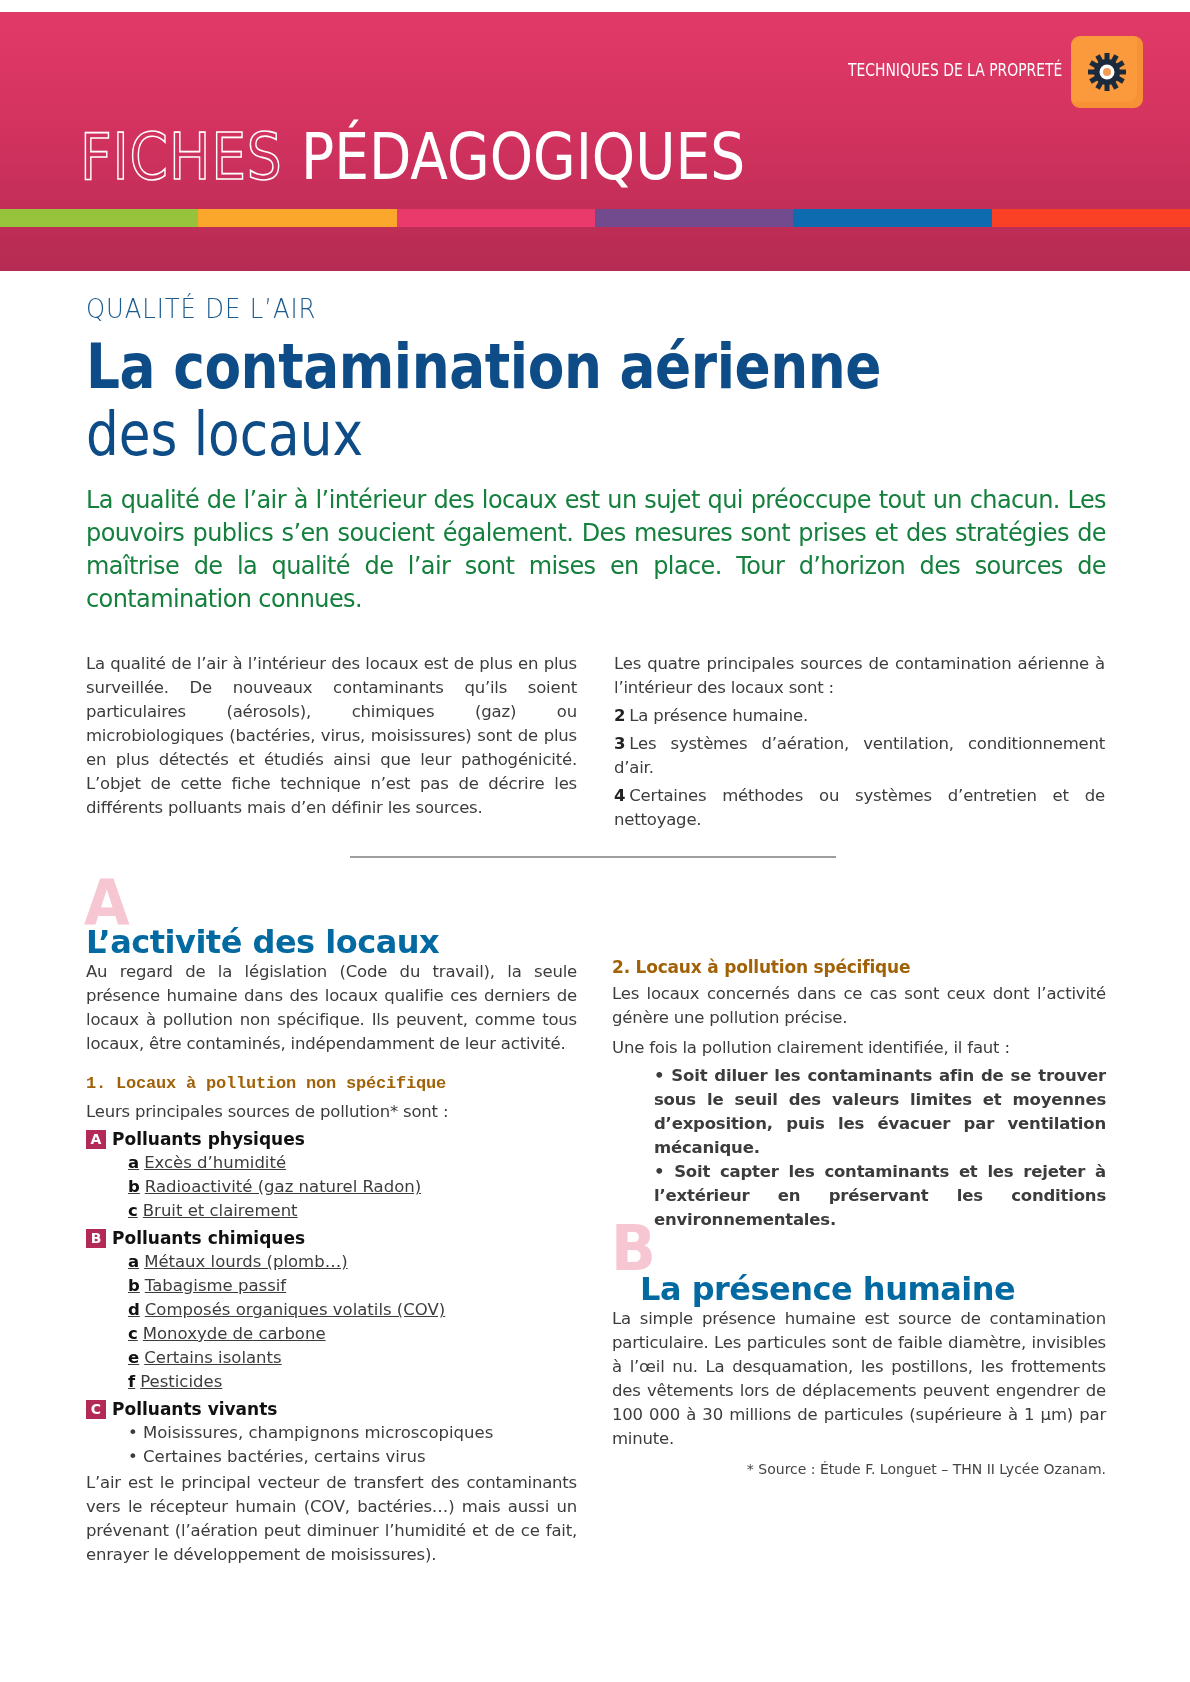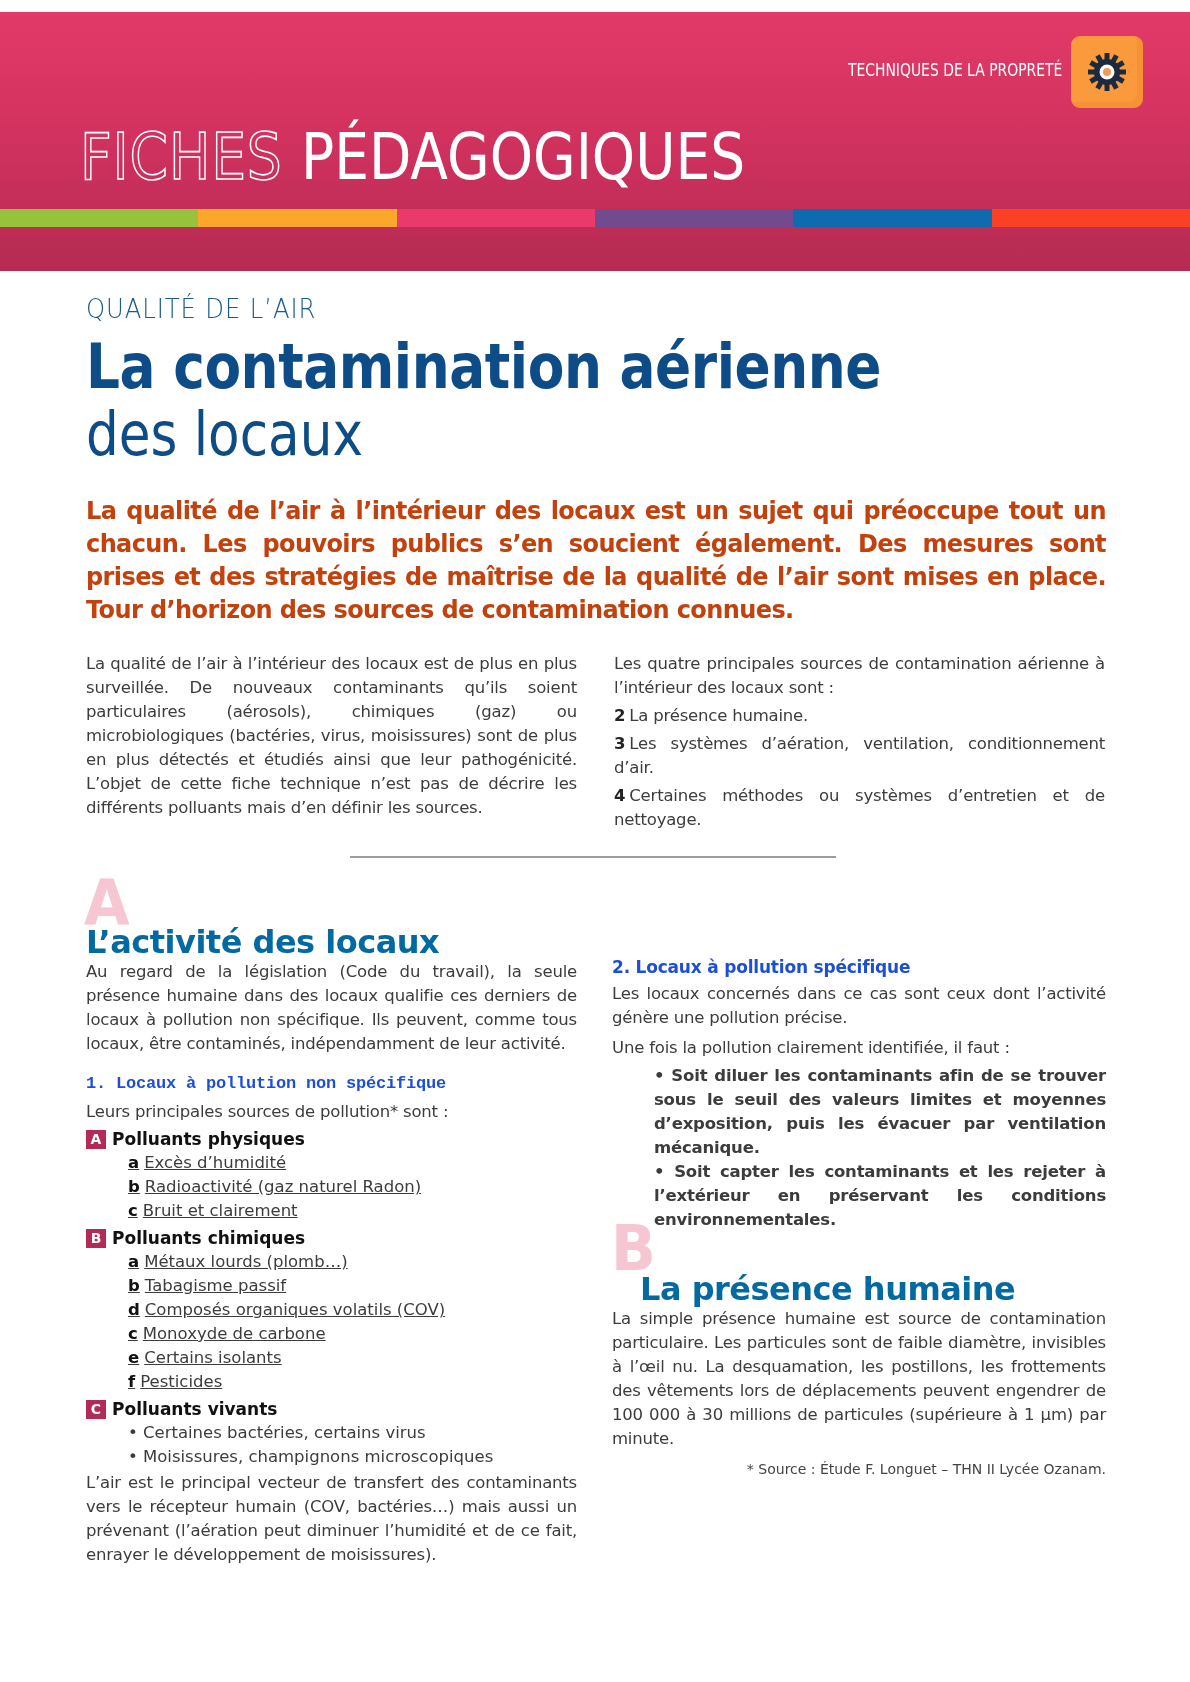--- a/index.html
+++ b/index.html
@@ -48,22 +48,22 @@
     color: #0d4c86; font-size: 62px; font-weight: bold; line-height: 72px;
     transform: scaleX(0.86); transform-origin: left center; white-space: nowrap; letter-spacing: -0.5px;
   }
   .title-light {
     position: absolute; left: 86px; top: 398px;
     color: #0d4c86; font-size: 60px; line-height: 72px;
     transform: scaleX(0.86); transform-origin: left center; white-space: nowrap;
   }
   .lead {
     position: absolute; left: 86px; top: 484px; width: 1020px;
-    font-size: 24px; line-height: 33px; color: #c2410c;
-    text-align: justify; letter-spacing: -0.6px; font-weight: 700; margin-top: 11px;
+    font-size: 24px; line-height: 33px; color: #15803d;
+    text-align: justify; letter-spacing: -0.6px; font-weight: 400;
   }
 
   .col-text {
     font-size: 16.5px; line-height: 24px; color: #3c3c3c; text-align: justify; letter-spacing: -0.2px;
   }
   .intro-left { position: absolute; left: 86px; top: 652px; width: 491px; }
   .intro-right { position: absolute; left: 614px; top: 652px; width: 491px; }
   .intro-right p { margin: 0; }
   .num-item { margin-top: 4px; text-align: justify; }
   .num-item b { color: #222; font-weight: bold; margin-right: 4px; }
@@ -72,21 +72,21 @@
 
   
   .big-letter {
     position: absolute; color: #f6c6d2; font-weight: bold; font-size: 62px; line-height: 62px;
     transform: scaleX(0.95); transform-origin: left center;
   }
   .section-heading {
     position: absolute; color: #0369a1; font-weight: bold; font-size: 32px; line-height: 30px;
     letter-spacing: -0.5px; white-space: nowrap;
   }
-  .sub-heading { color: #1d4ed8; font-weight: bold; font-size: 17px; line-height: 24px; letter-spacing: -0.2px; }
+  .sub-heading { color: #a16207; font-weight: bold; font-size: 17px; line-height: 24px; letter-spacing: -0.2px; }
 
   .left-col { position: absolute; left: 86px; top: 960px; width: 491px; }
   .right-col { position: absolute; left: 612px; top: 955px; width: 494px; }
 
   .group-head { display: flex; align-items: center; margin-top: 3px; color: #111; font-size: 17px; font-weight: bold; line-height: 24px; }
   .badge {
     display: inline-flex; align-items: center; justify-content: center;
     width: 20px; height: 19px; background: #b22a55; color: #fff; font-size: 14px; font-weight: bold;
     margin-right: 6px;
   }
@@ -189,22 +189,22 @@
           <div><b>e</b><span>Certains isolants</span></div>
           <div><b>f</b><span>Pesticides</span></div>
         </div>
       </div>
       <div>
         <div class="group-head">
           <span class="badge">C</span>
           <span>Polluants vivants</span>
         </div>
         <div class="bullet-list">
+          <div><span>• </span><span>Moisissures, champignons microscopiques</span></div>
           <div><span>• </span><span>Certaines bactéries, certains virus</span></div>
-          <div><span>• </span><span>Moisissures, champignons microscopiques</span></div>
         </div>
       </div>
     </div>
   <p class="col-text" style="margin-top:2px;">L’air est le principal vecteur de transfert des contaminants vers le récepteur humain (COV, bactéries…) mais aussi un prévenant (l’aération peut diminuer l’humidité et de ce fait, enrayer le développement de moisissures).</p>
 </div>
 
 <div class="right-col">
   <div class="sub-heading">2. Locaux à pollution spécifique</div>
   <p class="col-text" style="margin-top:3px;">Les locaux concernés dans ce cas sont ceux dont l’activité génère une pollution précise.</p>
   <p class="col-text gap6">Une fois la pollution clairement identifiée, il faut :</p>

